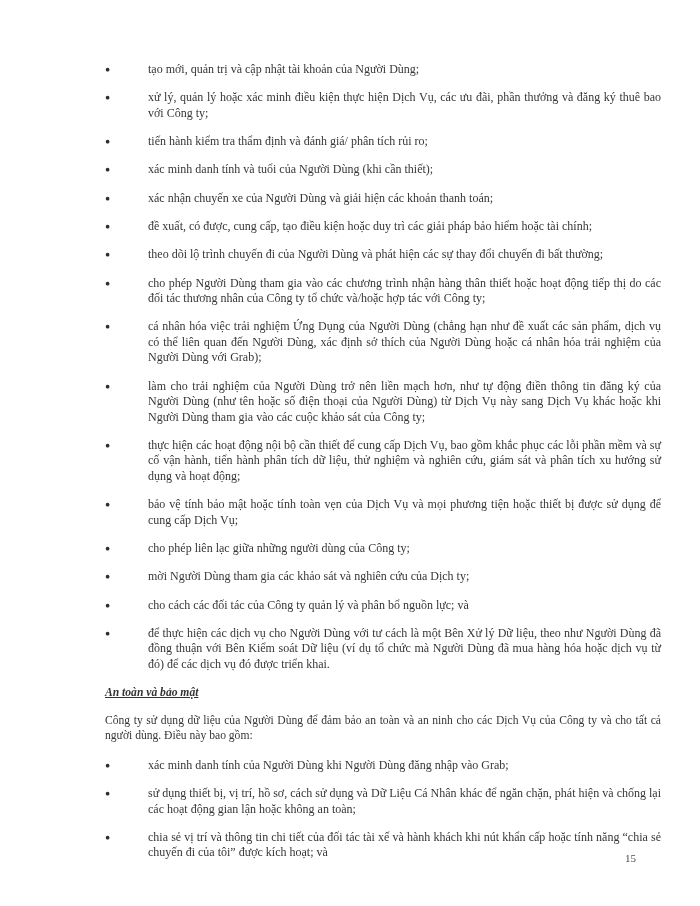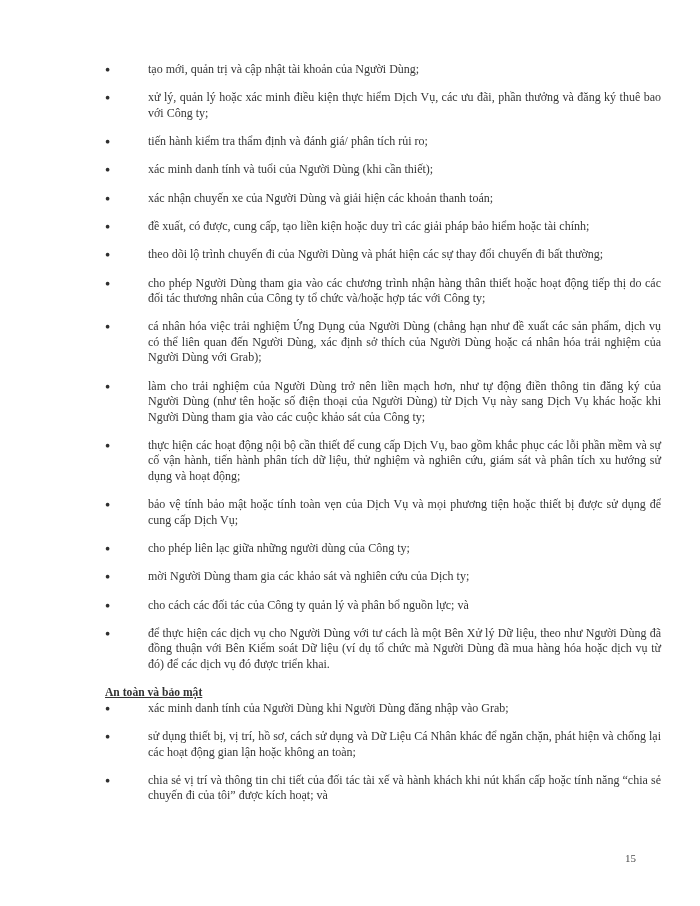--- a/index.html
+++ b/index.html
@@ -39,20 +39,21 @@
     flex: 1 1 auto;
     font-size: 12px;
     line-height: 15.5px;
     text-align: justify;
   }
   .section-heading {
     margin: 6px 0 0 0;
     font-size: 11.6px;
     line-height: 15.5px;
     font-weight: bold;
+    font-style: italic;
     text-decoration: underline;
     color: #333333;
   }
   .section-intro {
     margin: 12px 0 14px 0;
     font-size: 11.6px;
     line-height: 15.5px;
     text-align: justify;
   }
   .page-number {
@@ -71,37 +72,37 @@
 <div class="page">
   <div class="content">
 
     <ul class="bullets">
       <li>
           <span class="dot">●</span>
           <span class="txt">tạo mới, quản trị và cập nhật tài khoản của Người Dùng;</span>
         </li>
       <li>
           <span class="dot">●</span>
-          <span class="txt">xử lý, quản lý hoặc xác minh điều kiện thực hiểm Dịch Vụ, các ưu đãi, phần thưởng và đăng ký thuê bao với Công ty;</span>
+          <span class="txt">xử lý, quản lý hoặc xác minh điều kiện thực hiện Dịch Vụ, các ưu đãi, phần thưởng và đăng ký thuê bao với Công ty;</span>
         </li>
       <li>
           <span class="dot">●</span>
           <span class="txt">tiến hành kiểm tra thẩm định và đánh giá/ phân tích rủi ro;</span>
         </li>
       <li>
           <span class="dot">●</span>
           <span class="txt">xác minh danh tính và tuổi của Người Dùng (khi cần thiết);</span>
         </li>
       <li>
           <span class="dot">●</span>
           <span class="txt">xác nhận chuyến xe của Người Dùng và giải hiện các khoản thanh toán;</span>
         </li>
       <li>
           <span class="dot">●</span>
-          <span class="txt">đề xuất, có được, cung cấp, tạo liền kiện hoặc duy trì các giải pháp bảo hiểm hoặc tài chính;</span>
+          <span class="txt">đề xuất, có được, cung cấp, tạo điều kiện hoặc duy trì các giải pháp bảo hiểm hoặc tài chính;</span>
         </li>
       <li>
           <span class="dot">●</span>
           <span class="txt">theo dõi lộ trình chuyến đi của Người Dùng và phát hiện các sự thay đổi chuyến đi bất thường;</span>
         </li>
       <li>
           <span class="dot">●</span>
           <span class="txt">cho phép Người Dùng tham gia vào các chương trình nhận hàng thân thiết hoặc hoạt động tiếp thị do các đối tác thương nhân của Công ty tổ chức và/hoặc hợp tác với Công ty;</span>
         </li>
       <li>
@@ -133,20 +134,21 @@
           <span class="txt">cho cách các đối tác của Công ty quản lý và phân bổ nguồn lực; và</span>
         </li>
       <li>
           <span class="dot">●</span>
           <span class="txt">để thực hiện các dịch vụ cho Người Dùng với tư cách là một Bên Xử lý Dữ liệu, theo như Người Dùng đã đồng thuận với Bên Kiểm soát Dữ liệu (ví dụ tổ chức mà Người Dùng đã mua hàng hóa hoặc dịch vụ từ đó) để các dịch vụ đó được triển khai.</span>
         </li>
     </ul>
 
     <h3 class="section-heading">An toàn và bảo mật</h3>
 
+    <p class="section-intro">Công ty sử dụng dữ liệu của Người Dùng để đảm bảo an toàn và an ninh cho các Dịch Vụ của Công ty và cho tất cả người dùng. Điều này bao gồm:</p>
 
     <ul class="bullets">
       <li>
           <span class="dot">●</span>
           <span class="txt">xác minh danh tính của Người Dùng khi Người Dùng đăng nhập vào Grab;</span>
         </li>
       <li>
           <span class="dot">●</span>
           <span class="txt">sử dụng thiết bị, vị trí, hồ sơ, cách sử dụng và Dữ Liệu Cá Nhân khác để ngăn chặn, phát hiện và chống lại các hoạt động gian lận hoặc không an toàn;</span>
         </li>

